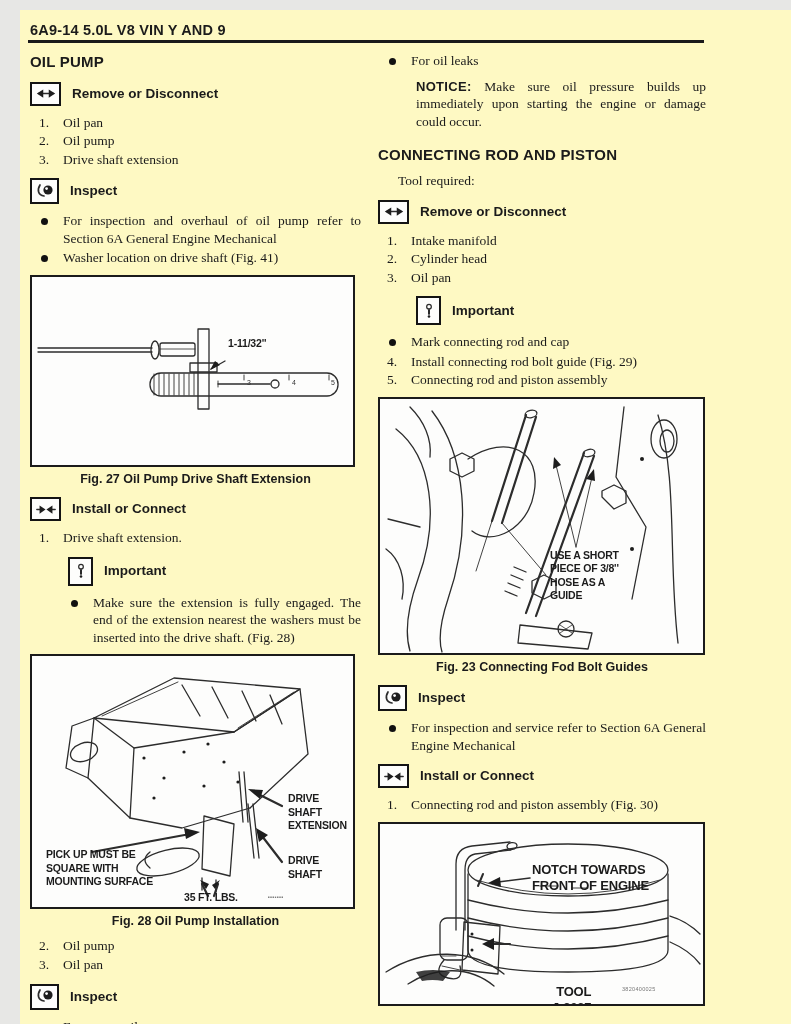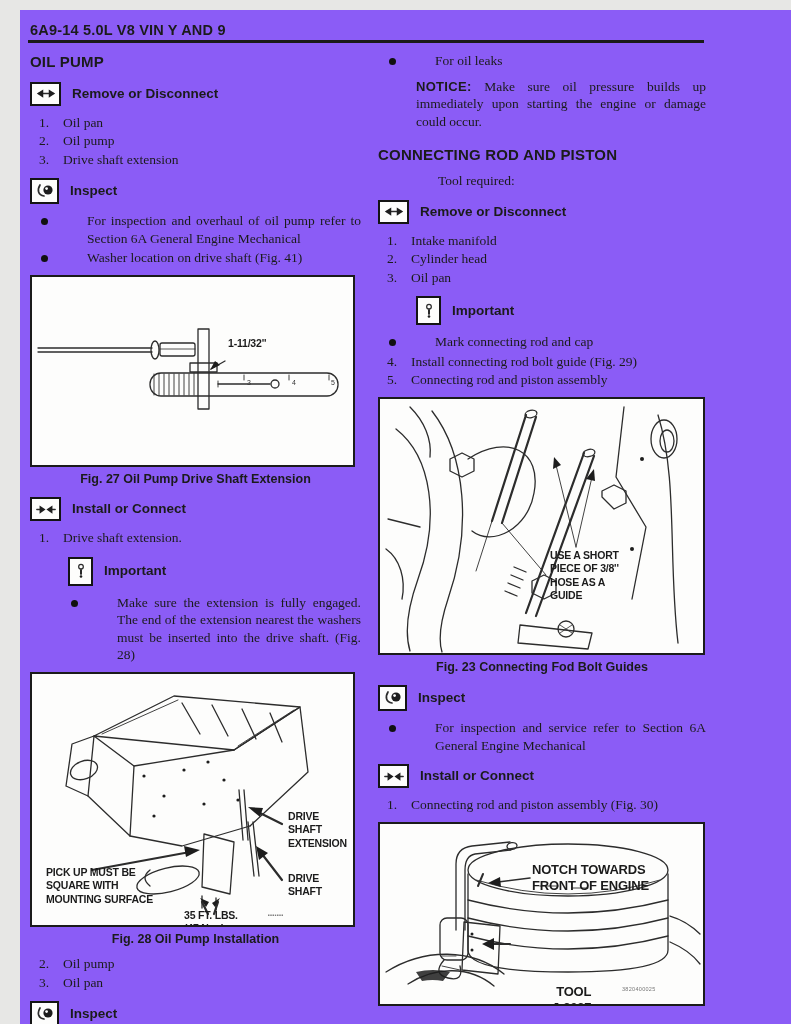--- a/index.html
+++ b/index.html
@@ -1,18 +1,18 @@
 <!DOCTYPE html>
 <html><head>
 <meta charset="utf-8">
 <style>
   * { margin:0; padding:0; box-sizing:border-box; }
   html,body { width:791px; height:1024px; }
   body { background:#e7e7e5; font-family:"Liberation Serif", serif; color:#1b1b1b; position:relative; }
-  .page { position:absolute; left:20px; top:10px; right:0; bottom:0; background:#8b5cf6; }
+  .page { position:absolute; left:20px; top:10px; right:0; bottom:0; background:#fef9c3; }
 
   .hdr { position:absolute; left:10px; top:12px; font-family:"Liberation Sans",sans-serif; font-weight:bold; font-size:14.5px; letter-spacing:.2px; }
   .hdr-rule { position:absolute; left:8px; top:30px; width:676px; height:2.5px; background:#1a1a1a; }
 
   .col { position:absolute; top:40px; font-size:13.5px; line-height:1.3; }
   .col-l { left:10px;  width:331px; }
   .col-r { left:358px; width:328px; }
 
   h2.sect { font-family:"Liberation Sans",sans-serif; font-size:15px; letter-spacing:.2px; margin:2px 0 8px; }
 
@@ -21,32 +21,32 @@
   .ibox.w { width:31px; height:24px; }
   .ibox.i { width:29px; height:26px; }
   .ibox.e { width:25px; height:29px; }
   .seclab { font-family:"Liberation Sans",sans-serif; font-weight:bold; font-size:13.5px; }
   .ind38 { margin-left:38px; }
 
   .li { display:flex; margin:1px 0; }
   .li .n { width:33px; padding-left:9px; flex:0 0 auto; }
   .li .t { flex:1; }
 
-  .bul { display:flex; margin:2px 0;gap:24px; }
+  .bul { display:flex; margin:2px 0; }
   .bul .b { width:33px; padding-left:11px; flex:0 0 auto; }
   .dot { display:inline-block; width:7px; height:7px; border-radius:50%; background:#111; margin-top:5px; }
   .bul .t { flex:1; }
   .just { text-align:justify; }
 
   .sub { margin-left:30px; }
 
   .notice { margin:8px 0 10px 38px; text-align:justify; }
   .notice b { font-family:"Liberation Sans",sans-serif; font-size:13px; letter-spacing:.3px; }
 
-  .toolreq { margin-left:60px; }
+  .toolreq { margin-left:20px; }
   .toolname { margin-left:78px; margin-bottom:4px; }
 
   .fig { position:relative; border:2px solid #1b1b1b; background:#fdfdfc; overflow:hidden; margin-top:8px; }
   .fig svg { position:absolute; left:0; top:0; }
   .figcap { text-align:center; font-family:"Liberation Sans",sans-serif; font-weight:bold; font-size:12.5px; margin:4px 0 8px; }
   .flab { position:absolute; font-family:"Liberation Sans",sans-serif; font-weight:bold; font-size:10.5px; line-height:1.28; letter-spacing:-0.2px; white-space:pre-line; }
   .flab.sm { font-size:13px; }
   .tiny { position:absolute; font-family:"Liberation Sans",sans-serif; font-size:5.5px; color:#777; letter-spacing:.3px; }
   .rnum { position:absolute; font-family:"Liberation Sans",sans-serif; font-size:7px; color:#333; }
 

